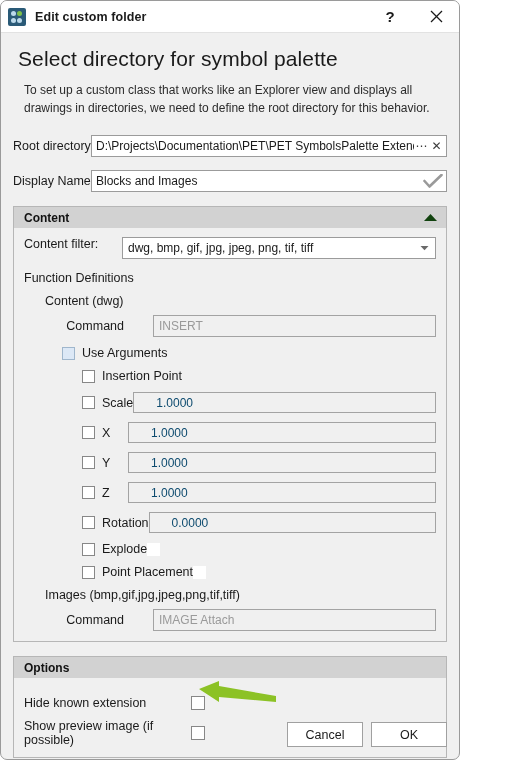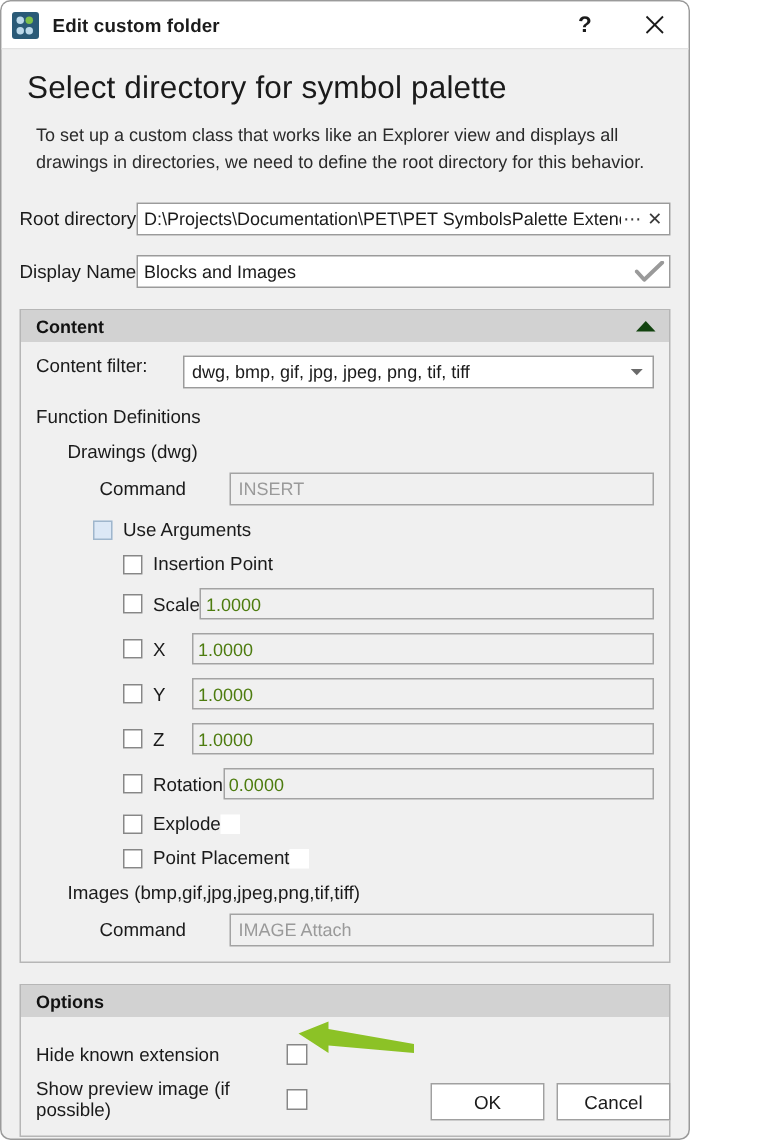--- a/index.html
+++ b/index.html
@@ -275,23 +275,23 @@
     white-space: nowrap;
   }
   .arg-value {
     width: 308px;
     height: 21px;
     background: #f0f0f0;
     border: 1px solid #a3a3a3;
     box-sizing: border-box;
     display: flex;
     align-items: center;
-    padding-left: 3px;
+    padding-left: 22px;
     font-size: 12px;
-    color: #4d7c0f;
+    color: #0c4a6e;
     margin-left: auto;
   }
   .arg-flag {
     width: 13px;
     height: 13px;
     background: #ffffff;
     border: none;
     margin-left: auto;
     margin-right: 295px;
     flex: 0 0 auto;
@@ -416,21 +416,21 @@
             <span class="arrow">
               <svg width="9" height="6" viewBox="0 0 9 6">
                   <path d="M0.5 1 L8.5 1 L4.5 5.2 Z" fill="#6a6a6a"></path>
                 </svg>
             </span>
           </div>
         </div>
 
         <div class="section-label">Function Definitions</div>
 
-        <div class="sub-label">Drawings (dwg)</div>
+        <div class="sub-label">Content (dwg)</div>
 
         <div class="cmd-row">
           <span class="lbl">Command</span>
           <div class="disabled-box">
             <span>INSERT</span>
           </div>
         </div>
 
         <div class="cb-row lvl1">
           <span class="cb blue"></span>
@@ -524,17 +524,17 @@
 
   </div>
 
   <div class="annot-arrow">
     <svg width="80" height="32" viewBox="0 0 80 32">
       <path d="M2 10 L22 2 L22 7 L79 17 L79 23 L22 18 L22 23 Z" fill="#8CC226"></path>
     </svg>
   </div>
 
   <div class="footer">
+    <div class="btn">Cancel</div>
     <div class="btn">OK</div>
-    <div class="btn">Cancel</div>
   </div>
 
 </div>
 
 </body></html>

